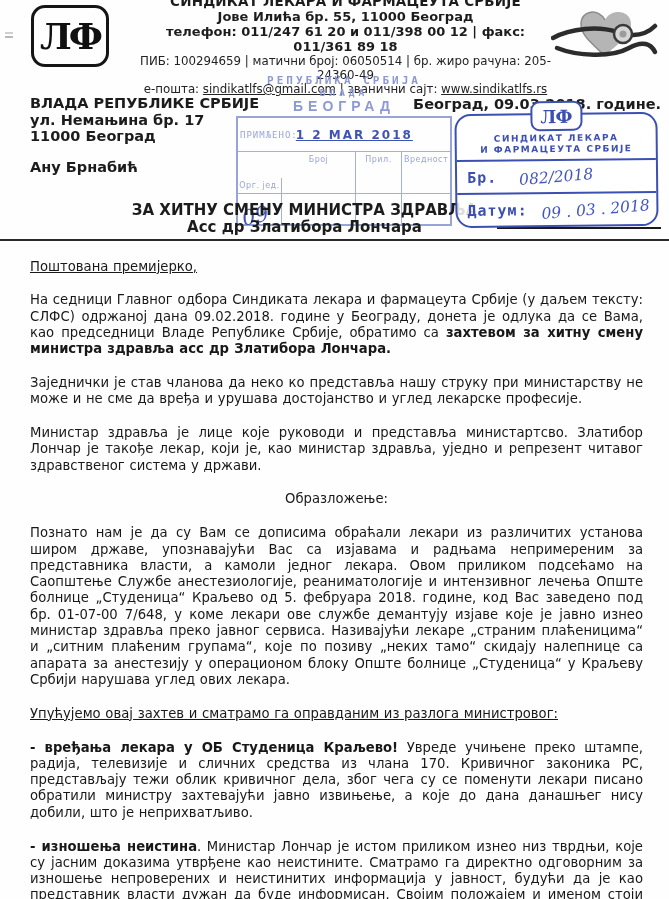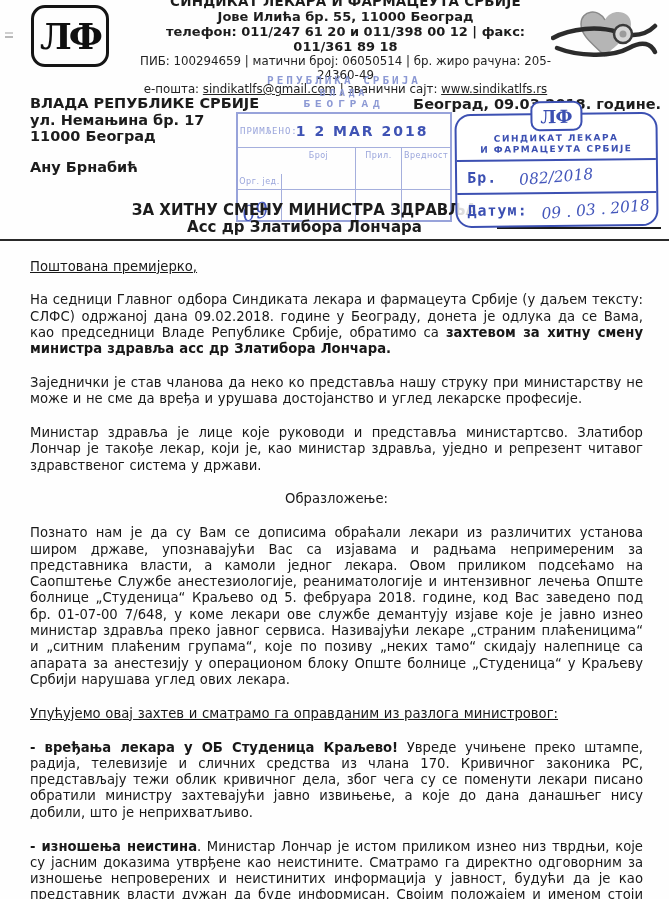--- a/index.html
+++ b/index.html
@@ -36,25 +36,25 @@
   
   .address-zone { position: relative; height: 126px; }
   .recipient { position: absolute; left: 30px; top: 23px; font-weight: bold; font-size: 14.5px; line-height: 16.5px; }
   .recipient .gap { height: 14px; }
 
   .date-line { position: absolute; right: 8px; top: 24px; font-weight: bold; font-size: 14.5px; }
 
   .gov-stamp { position: absolute; left: 236px; top: 2px; width: 216px; color: #8c99d4; text-align: center; }
   .gs-line1 { font-family: "DejaVu Sans Mono", monospace; font-size: 11px; letter-spacing: 3px; font-weight: bold; }
   .gs-line2 { font-family: "DejaVu Sans Mono", monospace; font-size: 9.5px; letter-spacing: 4px; font-weight: bold; }
-  .gs-line3 { font-family: Liberation Mono, monospace; font-size: 11px; letter-spacing: 5px; font-weight: bold; text-align: center; }
+  .gs-line3 { font-family: Liberation Sans, sans-serif; font-size: 14px; letter-spacing: 5px; font-weight: bold; text-align: center; }
   .gs-box { border: 2px solid #98a3da; margin-top: 2px; background: rgba(255,255,255,.0); }
   .gs-received { display: flex; align-items: center; border-bottom: 1.5px solid #a5afdd; height: 34px; }
   .gs-received-label { font-family: "DejaVu Sans Mono", monospace; font-size: 9px; letter-spacing: 1px; padding-left: 2px; color: #9aa5db; }
-  .gs-received-date { font-weight: bold; font-size: 14px; letter-spacing: 2px; color: #3f53b4; white-space: nowrap; margin-left: -2px; }
+  .gs-received-date { font-weight: bold; font-size: 12px; letter-spacing: 2px; color: #3f53b4; white-space: nowrap; margin-left: -2px; text-decoration: underline; }
   .gs-cols { display: flex; border-bottom: 1.5px solid #a5afdd; }
   .gs-cols .gcol { font-size: 8px; letter-spacing: .5px; color: #9aa5db; padding: 3px 1px; border-right: 1.5px solid #a5afdd; overflow: hidden; white-space: nowrap; }
   .gs-cols .gcol:nth-child(1) { width: 44px; margin-top: 26px; }
   .gs-cols .gcol:nth-child(2) { width: 74px; }
   .gs-cols .gcol:nth-child(3) { width: 46px; }
   .gs-cols .gcol:nth-child(4) { flex: 1; border-right: none; }
   .gs-cells { display: flex; height: 30px; }
   .gs-cells .gcell { border-right: 1.5px solid #a5afdd; }
   .gs-cells .gcell:nth-child(1) { width: 44px; }
   .gs-cells .gcell:nth-child(2) { width: 74px; }

